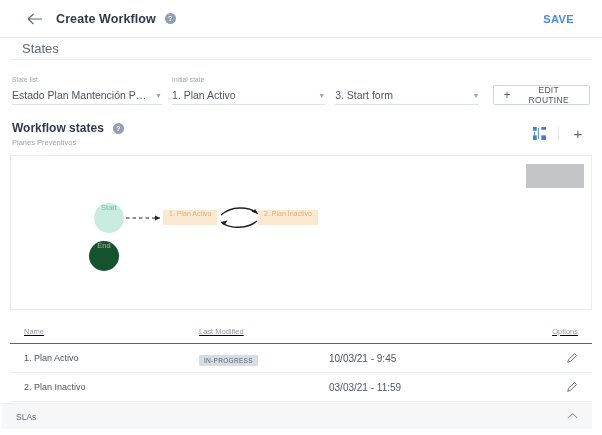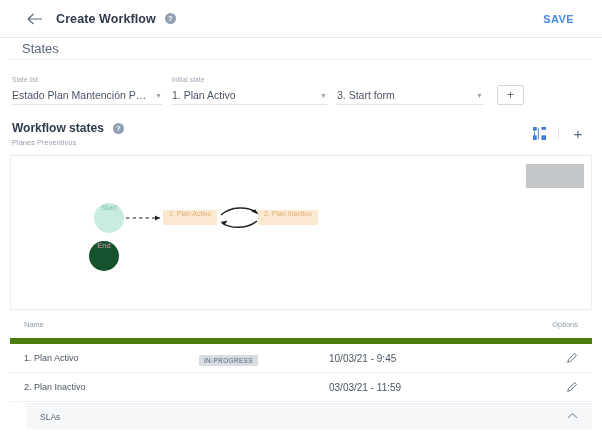--- a/index.html
+++ b/index.html
@@ -139,23 +139,24 @@
     background: #fbe8d0; color: #e0b07a;
     font-size: 7px; white-space: nowrap;
   }
   .n-activo   { left: 163px; top: 210px; }
   .n-inactivo { left: 258px; top: 210px; }
   svg.edges { position: absolute; left:0; top:0; width: 602px; height: 435px; pointer-events:none; }
 
   
   .tbl { margin: 10px 10px 0 10px; background:#fff; }
   .tbl-head {
-    display: flex; 
-    height: 24px; border-bottom: 6px solid #4d7c0f;
+    display: flex; align-items: center;
+    height: 24px; border-bottom: 1px solid #4d7c0f;
     padding: 0 14px;
+    text-decoration: underline;
   }
   .tbl-head div { font-size: 7.5px; color: #8e99a8; }
   .tbl-row {
     display: flex; align-items: center;
     height: 29px; border-bottom: 1px solid #eceff3;
     padding: 0 14px;
   }
   .c-name { width: 175px; font-size: 9px; color: #4b5663; }
   .c-type { width: 130px; }
   .c-mod  { width: 215px; font-size: 10px; color: #4b5663; }
@@ -164,21 +165,21 @@
   .badge {
     display: inline-block;
     background: #d8dce3; color: #5a6778;
     font-size: 6.5px; letter-spacing: .3px;
     padding: 2px 5px; border-radius: 1px;
   }
   .pencil { cursor: pointer; color: #5a6778; display:flex; }
 
   
   .slas {
-    position: absolute; left: 26px; right: 10px; bottom: 6px;
+    position: absolute; left: 2px; right: 10px; bottom: 6px;
     height: 26px; background: #f5f7f9;
     display: flex; align-items: center;
     padding: 0 14px;
     border-top: 1px solid #eceff3;
   }
   .slas .lbl { font-size: 8.5px; color: #5a6778; }
   .chev-up { margin-left: auto; color: #8e99a8; font-size: 9px; cursor: pointer; line-height:1; }
 </style>
 </head>
 <body>
@@ -222,20 +223,21 @@
     <div class="field f-form">
       <span class="flabel"></span>
       <div class="fctl">
         <span class="fval">3. Start form</span>
         <span class="caret">▼</span>
       </div>
     </div>
 
     <button class="edit-routine">
       <span class="plus">+</span>
+      <span class="er-label">EDIT ROUTINE</span>
     </button>
   </div>
 
   <div class="ws-head">
     <div>
       <div style="display:flex;align-items:center;">
         <span class="ws-title">Workflow states</span>
         <span class="help-dot">?</span>
       </div>
       <div class="ws-sub">Planes Preventivos</div>
@@ -281,20 +283,21 @@
   <div class="node box-node n-activo">
     <span>1. Plan Activo</span>
   </div>
   <div class="node box-node n-inactivo">
     <span>2. Plan Inactivo</span>
   </div>
 
   <div class="tbl">
     <div class="tbl-head">
       <div class="c-name">Name</div>
+      <div class="c-mod">Last Modified</div>
       <div class="c-opt">Options</div>
     </div>
 
     <div class="tbl-row">
       <div class="c-name">1. Plan Activo</div>
       <div class="c-type">
         <span class="badge">IN-PROGRESS</span>
       </div>
       <div class="c-mod">10/03/21 - 9:45</div>
       <div class="c-opt">

